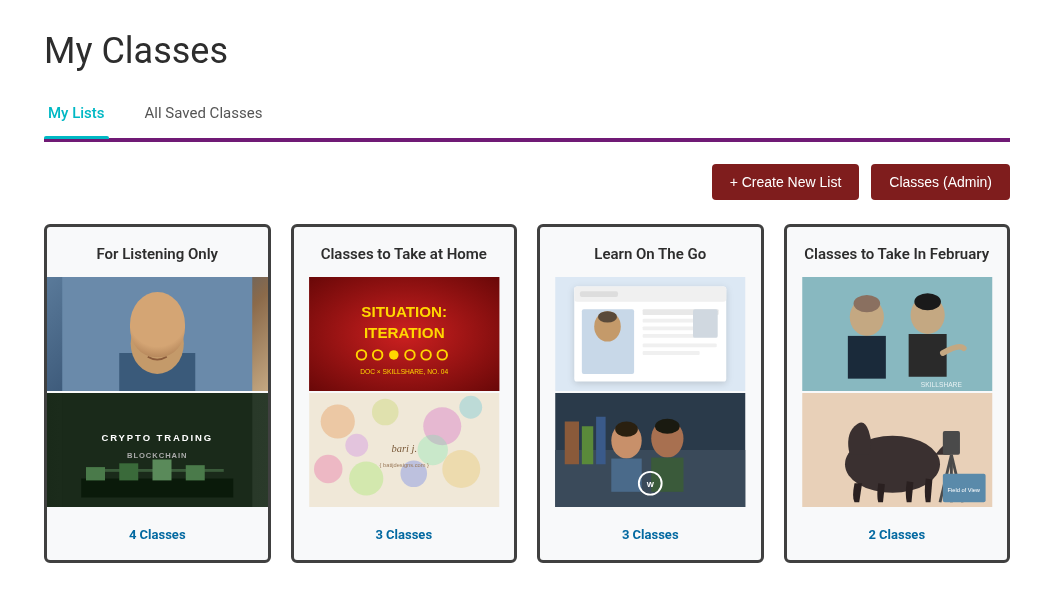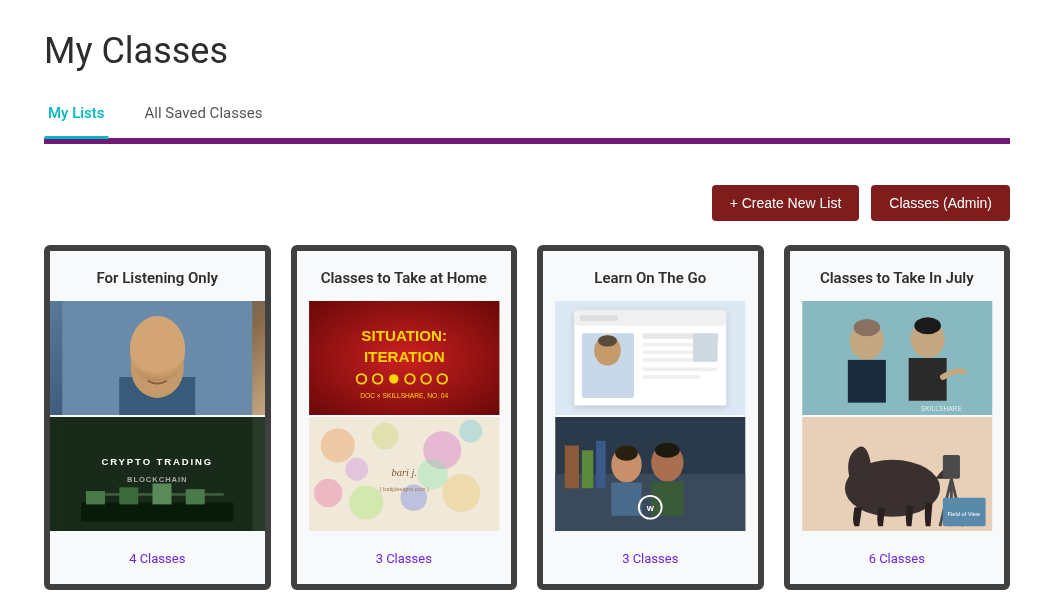--- a/index.html
+++ b/index.html
@@ -15,22 +15,22 @@
     }
     .page-title {
       font-size: 36px;
       font-weight: 400;
       color: #2d2d2d;
       margin-bottom: 32px;
     }
     .tabs-container {
       display: flex;
       align-items: center;
-      border-bottom: 6px solid #701a75;
-      margin-bottom: 41px;
+      border-bottom: 4px solid #701a75;
+      margin-bottom: 22px;
     }
     .tab {
       padding: 0 4px 16px;
       margin-right: 32px;
       font-size: 15px;
       cursor: pointer;
       color: #555;
       text-decoration: none;
       position: relative;
       white-space: nowrap;
@@ -72,21 +72,21 @@
     }
     .cards-grid {
       display: grid;
       grid-template-columns: repeat(4, 1fr);
       gap: 20px;
     }
     .card {
       background: #f8f9fa;
       border-radius: 6px;
       overflow: hidden;
-      border: 6px solid #404040;
+      border: 3px solid #404040;
     }
     .card-title {
       font-size: 15px;
       font-weight: 600;
       color: #2d2d2d;
       padding: 18px 16px 14px;
       text-align: center;
     }
     .card-images {
       display: grid;
@@ -99,23 +99,24 @@
       width: 100%;
       height: 100%;
       overflow: hidden;
     }
     .card-image-slot svg {
       width: 100%;
       height: 100%;
     }
     .card-count {
       font-size: 13px;
-      color: #6d28d9;
+      color: #0369a1;
       text-align: center;
       padding: 10px 16px 18px;
+      font-weight: bold;
     }
 
     
     .img-man-hat {
       background: linear-gradient(135deg, #5a7a9a 0%, #3d5a7a 40%, #8b6a4a 70%, #c4a882 100%);
       position: relative;
       width: 100%;
       height: 100%;
       display: flex;
       align-items: center;
@@ -297,21 +298,21 @@
 
             <circle cx="100" cy="95" r="12" fill="none" stroke="white" stroke-width="2"></circle>
             <text x="100" y="99" text-anchor="middle" fill="white" font-size="8" font-weight="bold" font-family="sans-serif">W</text>
           </svg>
         </div>
       </div>
       <div class="card-count">3 Classes</div>
     </div>
 
     <div class="card">
-      <div class="card-title">Classes to Take In July</div>
+      <div class="card-title">Classes to Take In February</div>
       <div class="card-images">
         <div class="card-image-slot">
           <svg viewBox="0 0 200 120" xmlns="http://www.w3.org/2000/svg">
             <rect width="200" height="120" fill="#88b8c0"></rect>
 
             <ellipse cx="68" cy="42" rx="18" ry="20" fill="#c4a882"></ellipse>
             <ellipse cx="68" cy="28" rx="14" ry="9" fill="#8a7060"></ellipse>
             <rect x="48" y="62" width="40" height="45" fill="#1a2a3a"></rect>
 
             <ellipse cx="132" cy="40" rx="18" ry="20" fill="#c4a882"></ellipse>
@@ -338,17 +339,17 @@
             <rect x="148" y="40" width="18" height="25" fill="#4a4a4a" rx="2"></rect>
             <line x1="157" y1="65" x2="145" y2="115" stroke="#4a4a4a" stroke-width="3"></line>
             <line x1="157" y1="65" x2="157" y2="115" stroke="#4a4a4a" stroke-width="3"></line>
             <line x1="157" y1="65" x2="169" y2="115" stroke="#4a4a4a" stroke-width="3"></line>
 
             <rect x="148" y="85" width="45" height="30" fill="#5a8aaa" rx="2"></rect>
             <text x="170" y="104" text-anchor="middle" fill="white" font-size="6" font-family="sans-serif">Field of View</text>
           </svg>
         </div>
       </div>
-      <div class="card-count">6 Classes</div>
+      <div class="card-count">2 Classes</div>
     </div>
 
   </div>
 </div>
 
 </body></html>

